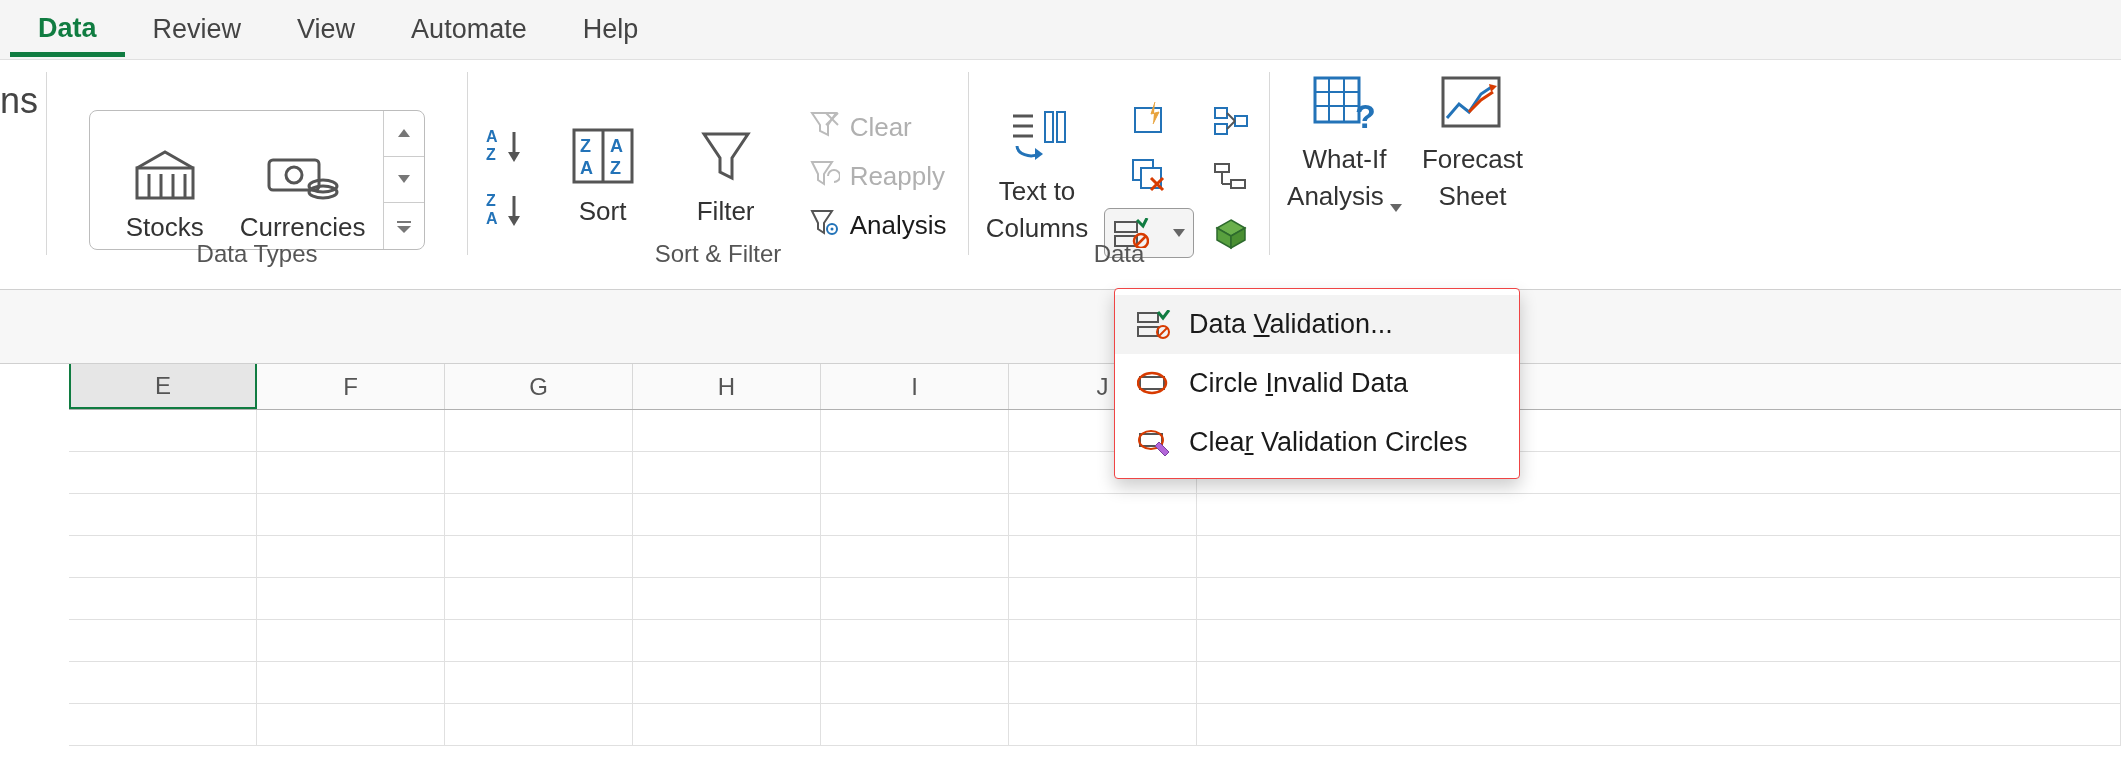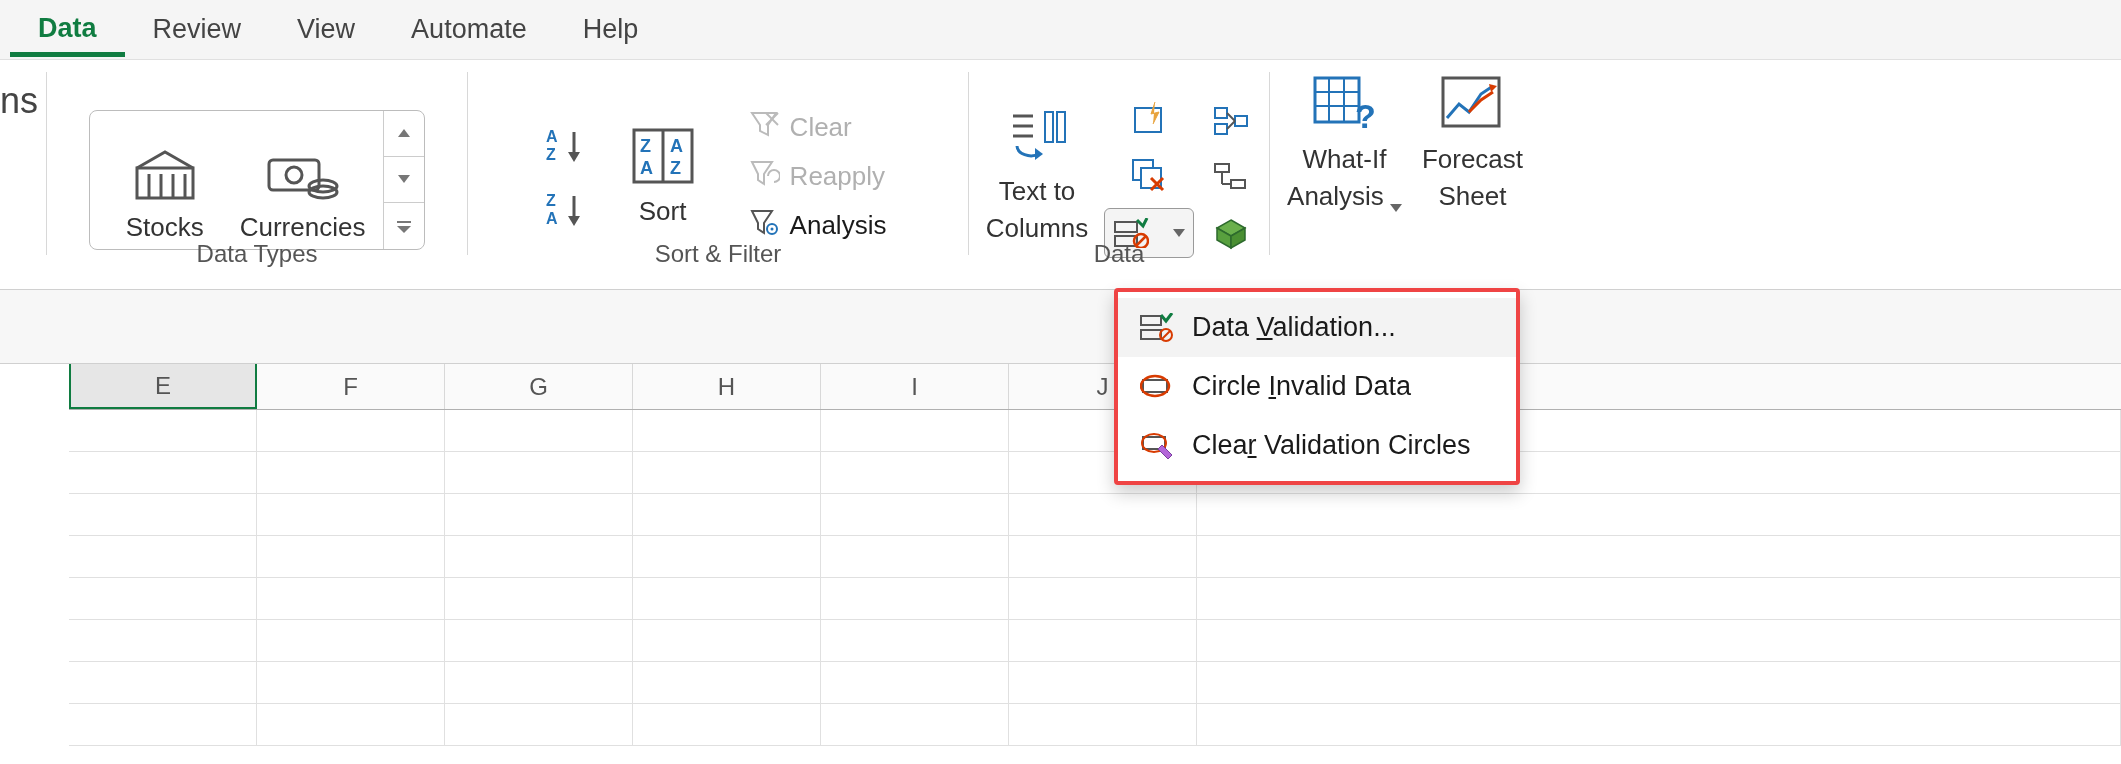--- a/index.html
+++ b/index.html
@@ -134,21 +134,21 @@
   }
   .chev-down {
     width:0;height:0;border-left:6px solid transparent;border-right:6px solid transparent;border-top:8px solid #666;
   }
   .dropdown {
     position:absolute;
     top:228px;
     left:1114px;
     width:406px;
     background:#fff;
-    border:4px solid #ef4444;
+    border:1px solid #ef4444;
     border-radius:4px;
     box-shadow:0 8px 18px rgba(0,0,0,0.2);
     z-index:50;
     padding:6px 0;
   }
   .dd-item {
     display:flex; align-items:center; gap:18px;
     padding:14px 22px;
     font-size:27px;
     cursor:pointer;
@@ -289,20 +289,28 @@
           <svg width="66" height="60" viewBox="0 0 66 60">
             <rect x="4" y="4" width="58" height="52" fill="none" stroke="#555" stroke-width="3"></rect>
             <line x1="33" y1="4" x2="33" y2="56" stroke="#555" stroke-width="3"></line>
             <text x="10" y="26" font-size="18" fill="#2373b8" font-weight="600">Z</text>
             <text x="10" y="48" font-size="18" fill="#2373b8" font-weight="600">A</text>
             <text x="40" y="26" font-size="18" fill="#2373b8" font-weight="600">A</text>
             <text x="40" y="48" font-size="18" fill="#2373b8" font-weight="600">Z</text>
           </svg>
         </span>
         <span class="label">Sort</span>
+      </div>
+      <div class="big-btn">
+        <span>
+          <svg width="60" height="60" viewBox="0 0 60 60">
+            <path d="M8 8 L52 8 L36 32 L36 52 L24 46 L24 32 Z" fill="none" stroke="#555" stroke-width="3"></path>
+          </svg>
+        </span>
+        <span class="label">Filter</span>
       </div>
       <div class="filter-opts">
         <div class="opt-row disabled">
           <span>
             <svg width="32" height="30">
                 <path d="M4 4 L28 4 L20 16 L20 26 L12 22 L12 16 Z" fill="none" stroke="#bbb" stroke-width="2"></path>
                 <line x1="18" y1="4" x2="30" y2="16" stroke="#bbb" stroke-width="2"></line>
                 <line x1="30" y1="4" x2="18" y2="16" stroke="#bbb" stroke-width="2"></line>
               </svg>
           </span>

